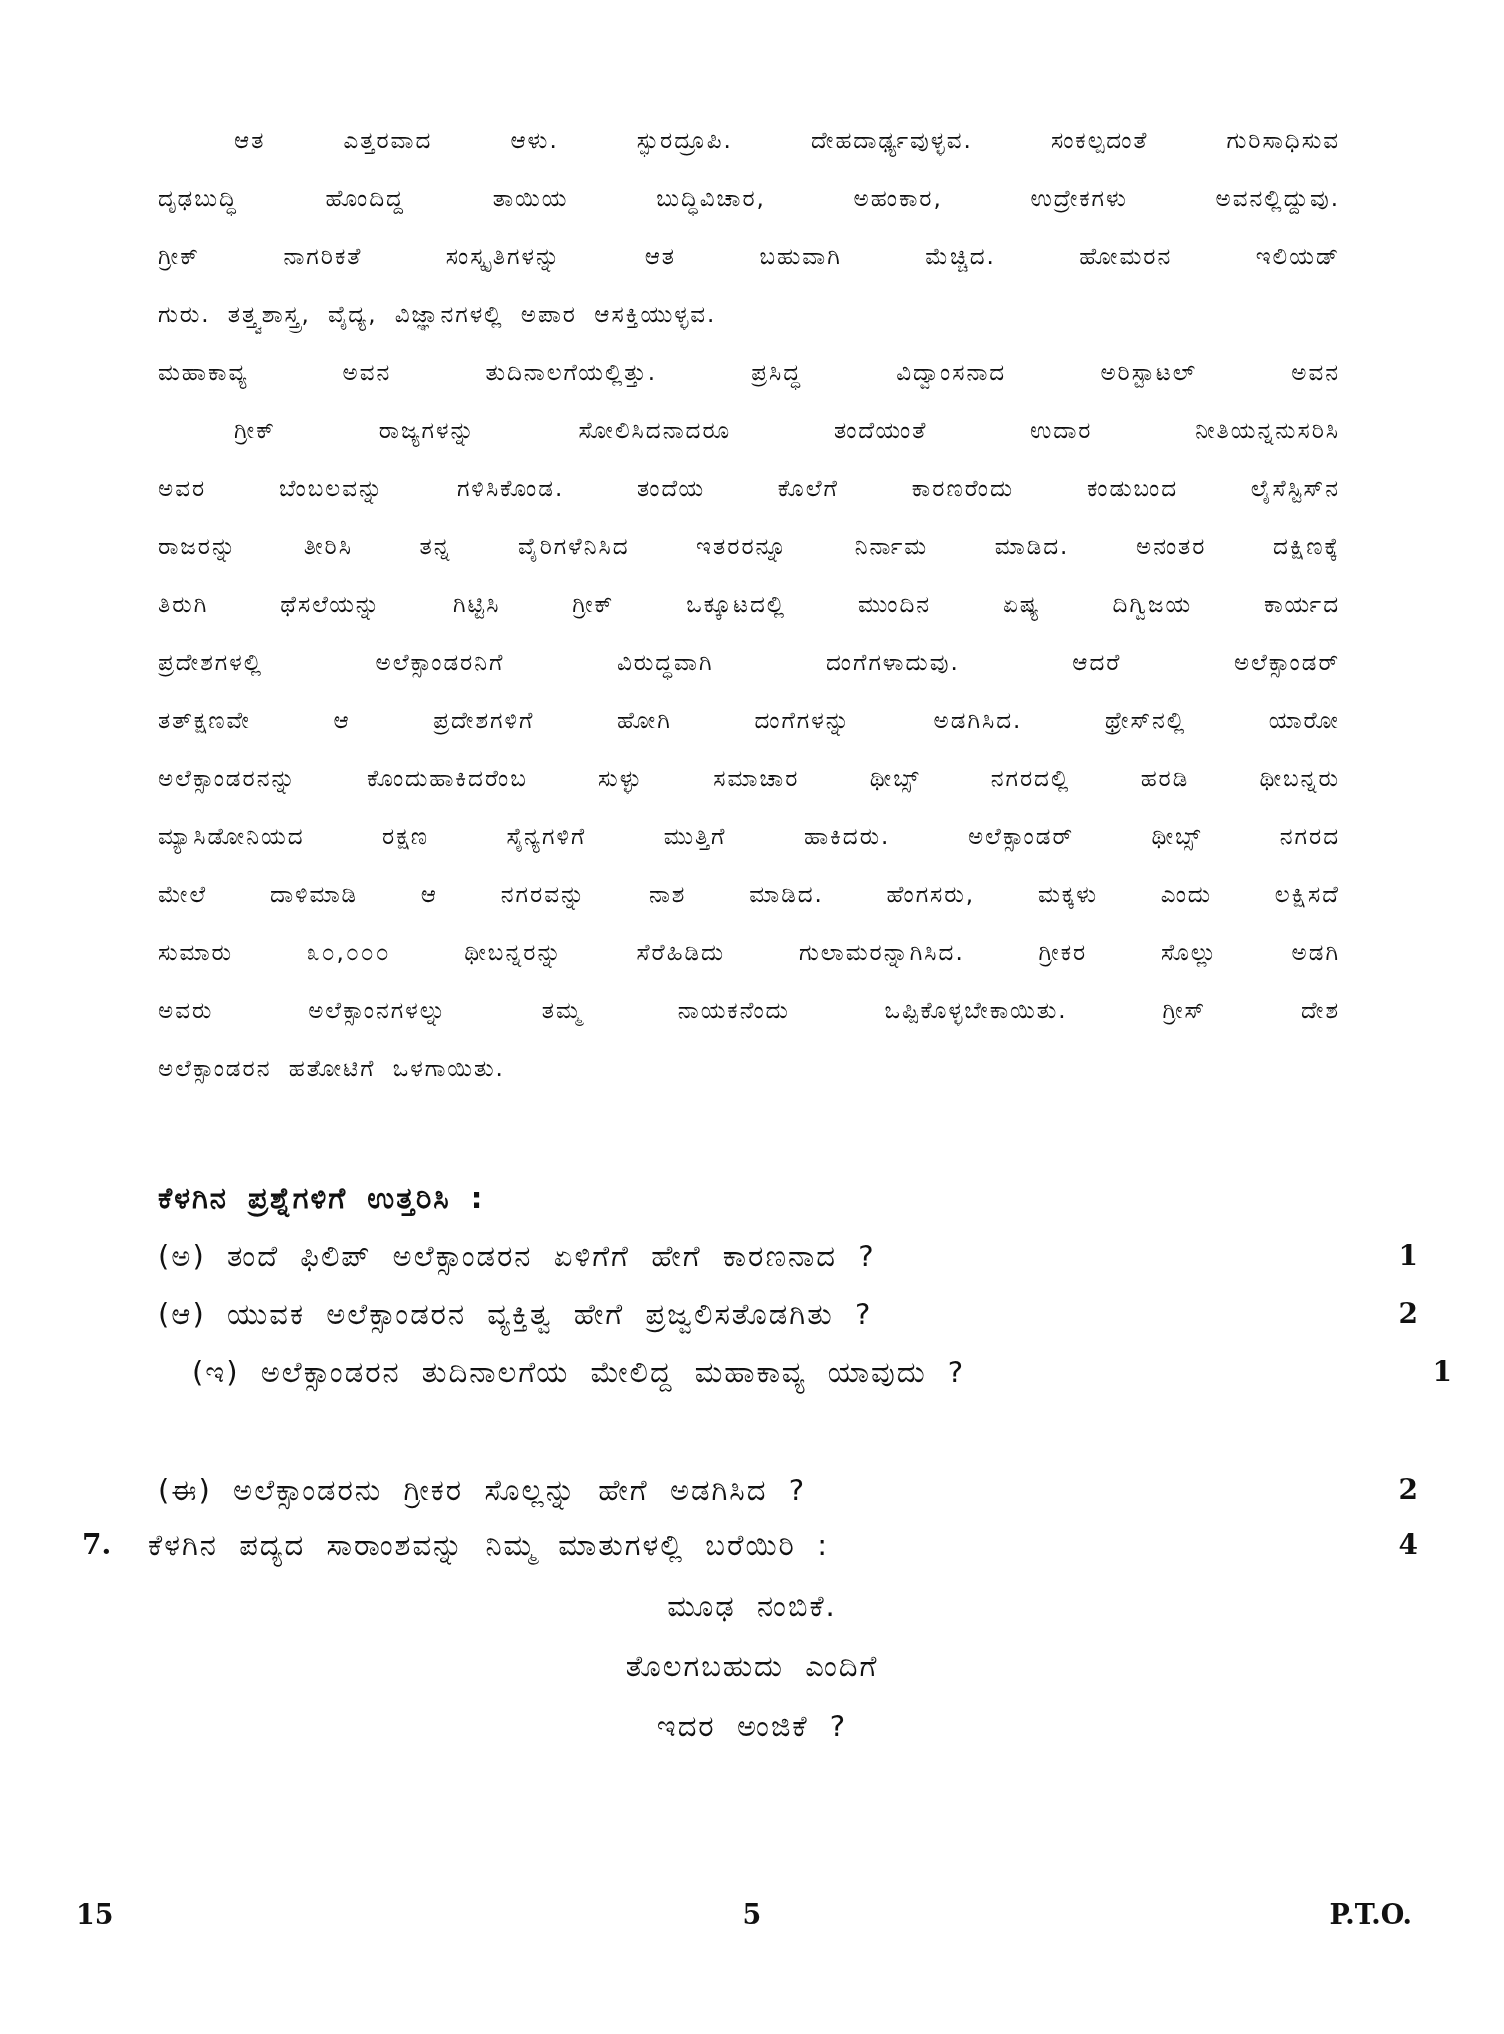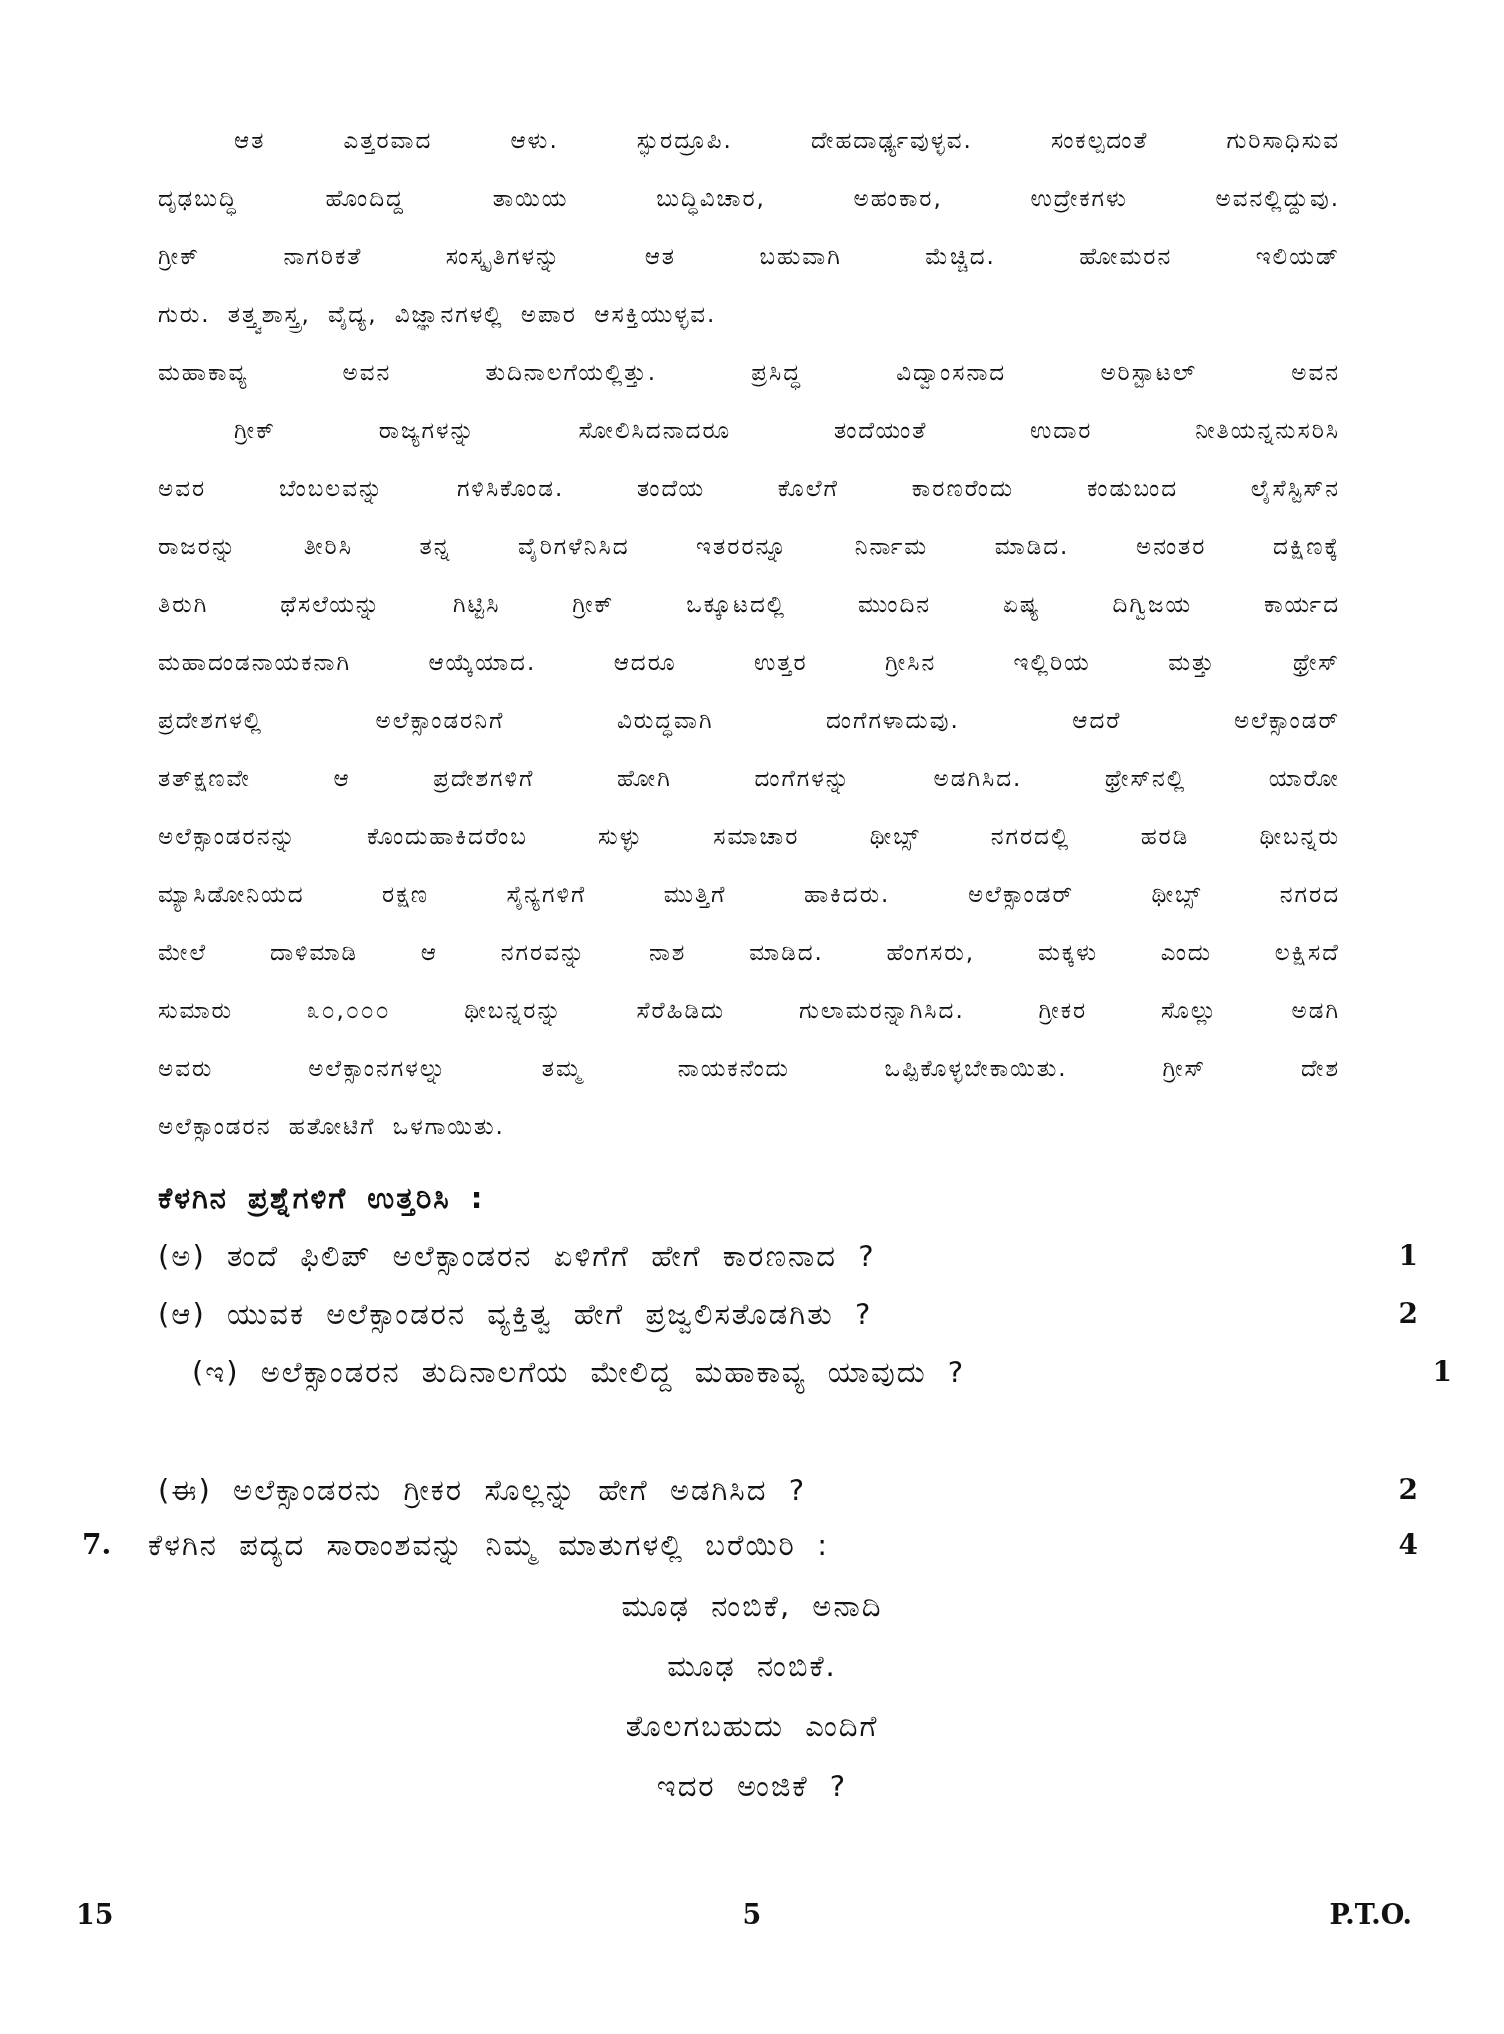--- a/index.html
+++ b/index.html
@@ -65,21 +65,20 @@
     <span class="line">ಗ್ರೀಕ್ ನಾಗರಿಕತೆ ಸಂಸ್ಕೃತಿಗಳನ್ನು ಆತ ಬಹುವಾಗಿ ಮೆಚ್ಚಿದ.  ಹೋಮರನ ಇಲಿಯಡ್</span>
     <span class="line last">ಗುರು.  ತತ್ತ್ವಶಾಸ್ತ್ರ, ವೈದ್ಯ, ವಿಜ್ಞಾನಗಳಲ್ಲಿ ಅಪಾರ ಆಸಕ್ತಿಯುಳ್ಳವ.</span>
     <span class="line">ಮಹಾಕಾವ್ಯ ಅವನ ತುದಿನಾಲಗೆಯಲ್ಲಿತ್ತು.  ಪ್ರಸಿದ್ಧ ವಿದ್ವಾಂಸನಾದ ಅರಿಸ್ಟಾಟಲ್ ಅವನ</span>
   </div>
 
   <div class="para" id="para2">
     <span class="line indent">ಗ್ರೀಕ್ ರಾಜ್ಯಗಳನ್ನು ಸೋಲಿಸಿದನಾದರೂ ತಂದೆಯಂತೆ ಉದಾರ ನೀತಿಯನ್ನನುಸರಿಸಿ</span>
     <span class="line">ಅವರ ಬೆಂಬಲವನ್ನು ಗಳಿಸಿಕೊಂಡ.  ತಂದೆಯ ಕೊಲೆಗೆ ಕಾರಣರೆಂದು ಕಂಡುಬಂದ ಲೈಸೆಸ್ಟಿಸ್‌ನ</span>
     <span class="line">ರಾಜರನ್ನು ತೀರಿಸಿ ತನ್ನ ವೈರಿಗಳೆನಿಸಿದ ಇತರರನ್ನೂ ನಿರ್ನಾಮ ಮಾಡಿದ. ಅನಂತರ ದಕ್ಷಿಣಕ್ಕೆ</span>
     <span class="line">ತಿರುಗಿ ಥೆಸಲೆಯನ್ನು ಗಿಟ್ಟಿಸಿ ಗ್ರೀಕ್ ಒಕ್ಕೂಟದಲ್ಲಿ ಮುಂದಿನ ಏಷ್ಯ ದಿಗ್ವಿಜಯ ಕಾರ್ಯದ</span>
-    <span class="line">ಮಹಾದಂಡನಾಯಕನಾಗಿ ಆಯ್ಕೆಯಾದ.  ಆದರೂ ಉತ್ತರ ಗ್ರೀಸಿನ ಇಲ್ಲಿರಿಯ ಮತ್ತು ಥ್ರೇಸ್</span>
     <span class="line">ಪ್ರದೇಶಗಳಲ್ಲಿ ಅಲೆಕ್ಸಾಂಡರನಿಗೆ ವಿರುದ್ಧವಾಗಿ ದಂಗೆಗಳಾದುವು.  ಆದರೆ ಅಲೆಕ್ಸಾಂಡರ್</span>
     <span class="line">ತತ್‌ಕ್ಷಣವೇ ಆ ಪ್ರದೇಶಗಳಿಗೆ ಹೋಗಿ ದಂಗೆಗಳನ್ನು ಅಡಗಿಸಿದ.  ಥ್ರೇಸ್‌ನಲ್ಲಿ ಯಾರೋ</span>
     <span class="line">ಅಲೆಕ್ಸಾಂಡರನನ್ನು ಕೊಂದುಹಾಕಿದರೆಂಬ ಸುಳ್ಳು ಸಮಾಚಾರ ಥೀಬ್ಸ್ ನಗರದಲ್ಲಿ ಹರಡಿ ಥೀಬನ್ನರು</span>
     <span class="line">ಮ್ಯಾಸಿಡೋನಿಯದ ರಕ್ಷಣ ಸೈನ್ಯಗಳಿಗೆ ಮುತ್ತಿಗೆ ಹಾಕಿದರು.  ಅಲೆಕ್ಸಾಂಡರ್ ಥೀಬ್ಸ್ ನಗರದ</span>
     <span class="line">ಮೇಲೆ ದಾಳಿಮಾಡಿ ಆ ನಗರವನ್ನು ನಾಶ ಮಾಡಿದ.  ಹೆಂಗಸರು, ಮಕ್ಕಳು ಎಂದು ಲಕ್ಷಿಸದೆ</span>
     <span class="line">ಸುಮಾರು ೩೦,೦೦೦ ಥೀಬನ್ನರನ್ನು ಸೆರೆಹಿಡಿದು ಗುಲಾಮರನ್ನಾಗಿಸಿದ.  ಗ್ರೀಕರ ಸೊಲ್ಲು ಅಡಗಿ</span>
     <span class="line">ಅವರು ಅಲೆಕ್ಸಾಂನಗಳಲ್ನು ತಮ್ಮ ನಾಯಕನೆಂದು ಒಪ್ಪಿಕೊಳ್ಳಬೇಕಾಯಿತು.  ಗ್ರೀಸ್ ದೇಶ</span>
     <span class="line last">ಅಲೆಕ್ಸಾಂಡರನ ಹತೋಟಿಗೆ ಒಳಗಾಯಿತು.</span>
   </div>
 
@@ -106,21 +105,20 @@
     <span class="mark">2</span>
   </div>
 
   <div class="qnum">7.</div>
   <div class="q7">
     <span>ಕೆಳಗಿನ ಪದ್ಯದ ಸಾರಾಂಶವನ್ನು ನಿಮ್ಮ ಮಾತುಗಳಲ್ಲಿ ಬರೆಯಿರಿ :</span>
     <span class="mark">4</span>
   </div>
 
   <div class="poem">
-    <span class="pline">ಮೂಢ ನಂಬಿಕೆ, ಅನಾದಿ</span>
     <span class="pline">ಮೂಢ ನಂಬಿಕೆ.</span>
     <span class="pline">ತೊಲಗಬಹುದು ಎಂದಿಗೆ</span>
     <span class="pline">ಇದರ ಅಂಜಿಕೆ ?</span>
   </div>
 
   <div class="footer">
     <span class="left">15</span>
     <span class="center">5</span>
     <span class="right">P.T.O.</span>
   </div>

